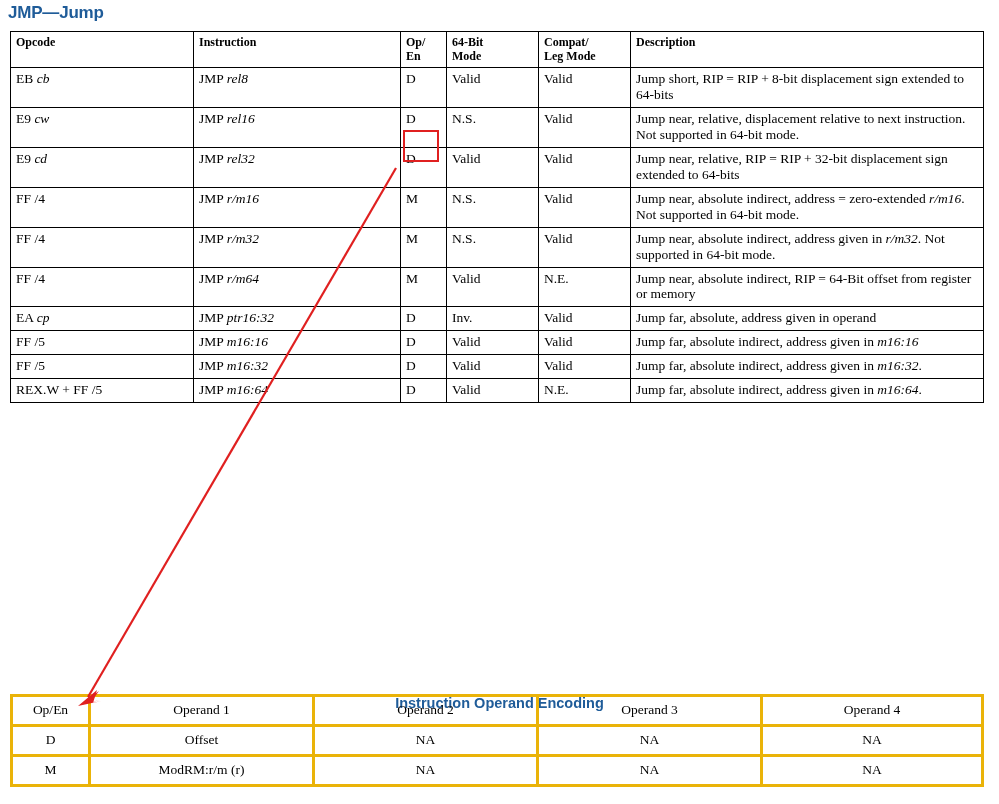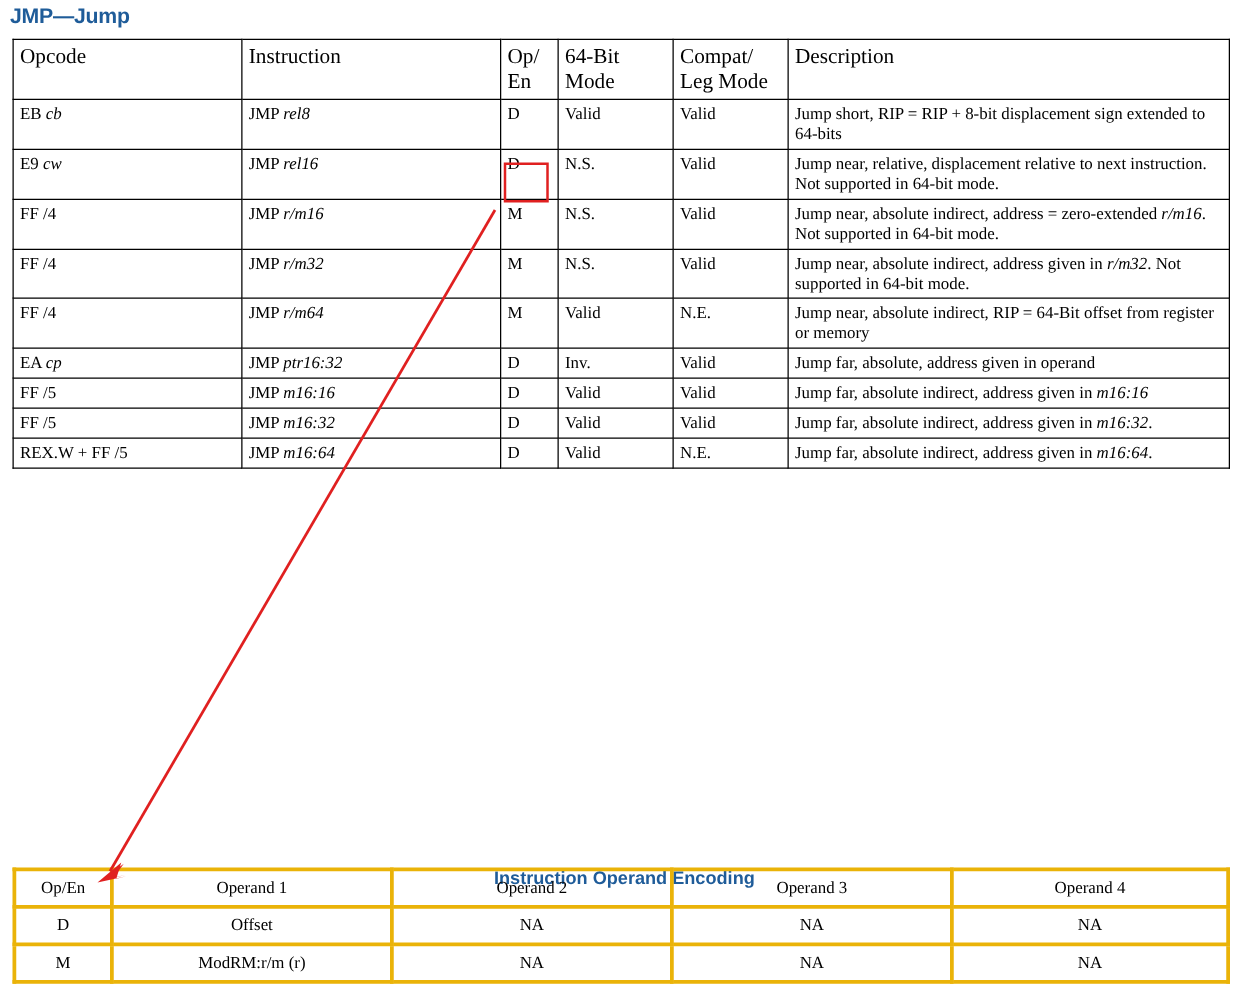--- a/index.html
+++ b/index.html
@@ -44,23 +44,23 @@
     font-size: 13.5px;
   }
   table.opcode th, table.opcode td {
     border: 1px solid #000000;
     vertical-align: top;
     padding: 3px 5px 4px 5px;
     line-height: 1.18;
   }
   table.opcode th {
     text-align: left;
-    font-weight: normal;
+    font-weight: bold;
     font-family: "Liberation Serif", serif;
-    font-size: 17px;
+    font-size: 12px;
   }
   table.opcode td {
     font-size: 13.5px;
   }
   .c-op { width: 183px; }
   .c-ins { width: 207px; }
   .c-open { width: 46px; }
   .c-bit { width: 92px; }
   .c-leg { width: 92px; }
   .c-desc { width: auto; }
@@ -159,20 +159,28 @@
       </tr>
       <tr>
         <td>E9 <i class="it">cw</i></td>
         <td>JMP <i class="it">rel16</i></td>
         <td>D</td>
         <td>N.S.</td>
         <td>Valid</td>
         <td>Jump near, relative, displacement relative to next instruction. Not supported in 64-bit mode.</td>
       </tr>
       <tr>
+        <td>E9 <i class="it">cd</i></td>
+        <td>JMP <i class="it">rel32</i></td>
+        <td>D</td>
+        <td>Valid</td>
+        <td>Valid</td>
+        <td>Jump near, relative, RIP = RIP + 32-bit displacement sign extended to 64-bits</td>
+      </tr>
+      <tr>
         <td>FF /4</td>
         <td>JMP <i class="it">r/m16</i></td>
         <td>M</td>
         <td>N.S.</td>
         <td>Valid</td>
         <td>Jump near, absolute indirect, address = zero-extended <i class="it">r/m16</i>. Not supported in 64-bit mode.</td>
       </tr>
       <tr>
         <td>FF /4</td>
         <td>JMP <i class="it">r/m32</i></td>

